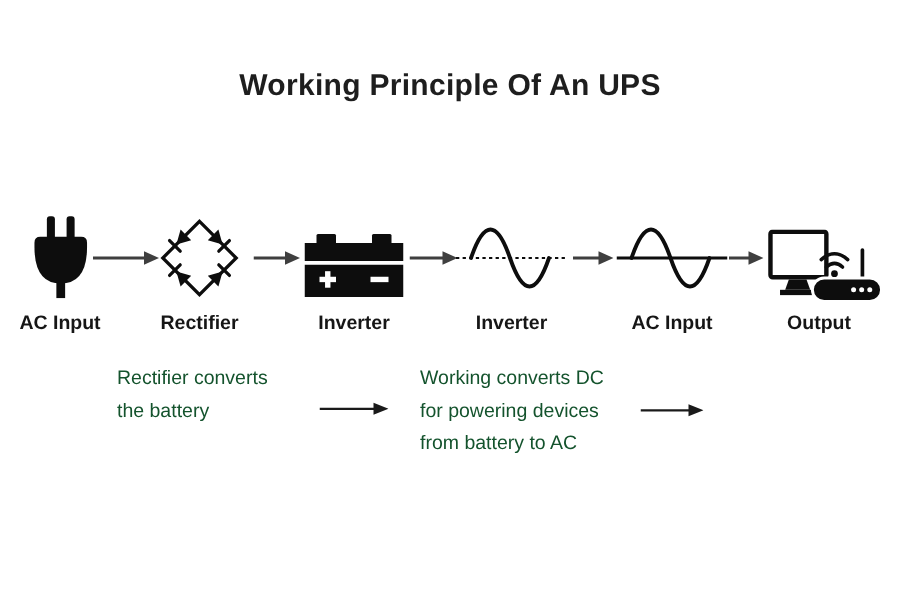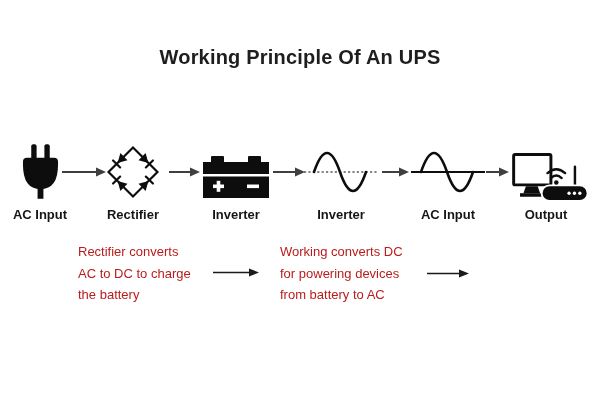--- a/index.html
+++ b/index.html
@@ -14,21 +14,21 @@
   .stage{
     position:absolute;top:140px;width:120px;transform:translateX(-50%);
     display:flex;flex-direction:column;align-items:center;
   }
   .icon-box{height:64px;display:flex;justify-content:center;align-items:flex-start;}
   .stage-label{
     margin-top:3px;font-size:13px;font-weight:700;color:#161616;white-space:nowrap;text-align:center;
   }
   .flow-arrow{position:absolute;top:166px;height:12px;}
   .note{
-    position:absolute;top:241px;font-size:13px;line-height:21.5px;color:#b91c1c;white-space:nowrap;
+    position:absolute;top:241px;font-size:13px;line-height:21.5px;color:#14532d;white-space:nowrap;
   }
   .note-arrow{position:absolute;height:11px;}
   svg{display:block;}
 </style>
 </head>
 <body>
 
 <div id="canvas">
 
   <h1 class="title">Working Principle Of An UPS</h1>
@@ -152,21 +152,20 @@
           <circle cx="72.5" cy="41" r="1.7" fill="#ffffff"></circle>
           <circle cx="78" cy="41" r="1.7" fill="#ffffff"></circle>
         </g>
       </svg>
     </div>
     <div class="stage-label">Output</div>
   </div>
 
   <div class="note" style="left:78px">
     <div>Rectifier converts</div>
-    <div>AC to DC to charge</div>
     <div>the battery</div>
   </div>
 
   <svg class="note-arrow" style="left:213px;top:267px;width:46px" viewBox="0 0 46 11">
     <line x1="0" y1="5.5" x2="37" y2="5.5" stroke="#1a1a1a" stroke-width="1.5"></line>
     <polygon points="36,1.5 36,9.5 46,5.5" fill="#1a1a1a"></polygon>
   </svg>
 
   <div class="note" style="left:280px">
     <div>Working converts DC</div>

